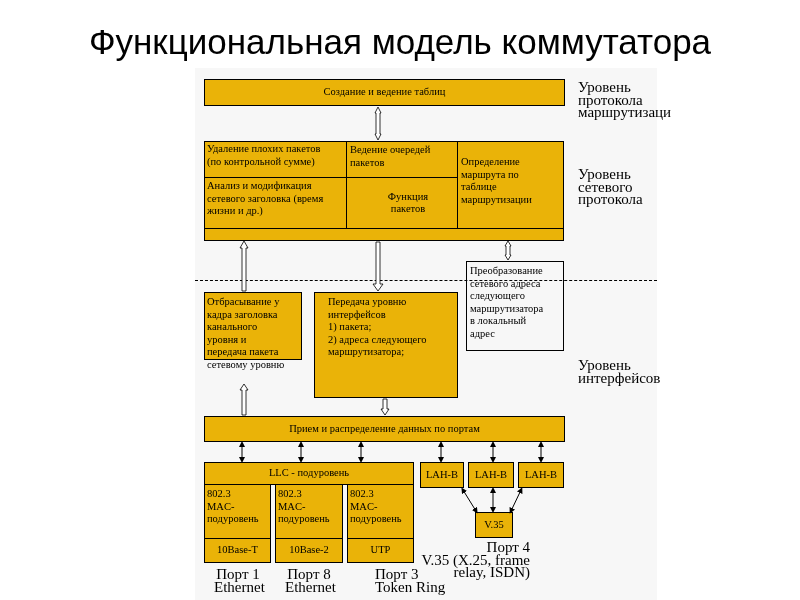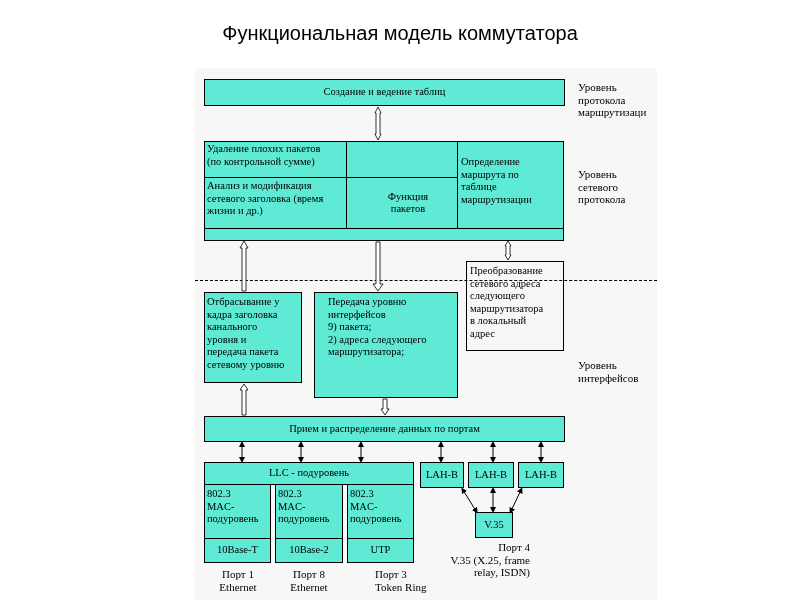--- a/index.html
+++ b/index.html
@@ -2,34 +2,34 @@
 <html><head>
 <meta charset="utf-8">
 <style>
   html, body { margin: 0; padding: 0; }
   body {
     width: 800px; height: 600px; background: #ffffff; position: relative; overflow: hidden;
     font-family: "Liberation Serif", serif; color: #000;
   }
   .title {
     position: absolute; left: 0; top: 22px; width: 800px; text-align: center;
-    font-family: "Liberation Sans", sans-serif; font-size: 20px; color: #000;
+    font-family: "Liberation Sans", sans-serif; font-size: 35px; color: #000;
   }
   .diagram-bg {
     position: absolute; left: 195px; top: 68px; width: 462px; height: 532px; background: #f7f7f7;
   }
   .box {
-    position: absolute; border: 1px solid #000; background: #5eead4; box-sizing: border-box;
+    position: absolute; border: 1px solid #000; background: #eab308; box-sizing: border-box;
     font-size: 10.5px; line-height: 12.5px;
   }
   .center { display: flex; align-items: center; justify-content: center; text-align: center; }
   .cell { position: absolute; box-sizing: border-box; padding: 1px 2px; font-size: 10.5px; line-height: 12.5px; }
   .vline { position: absolute; width: 0; border-left: 1px solid #000; }
   .hline { position: absolute; height: 0; border-top: 1px solid #000; }
-  .label { position: absolute; font-size: 11px; line-height: 12.5px; white-space: pre-line; }
+  .label { position: absolute; font-size: 15px; line-height: 12.5px; white-space: pre-line; }
   .pre { white-space: pre-line; font-family: Liberation Serif, serif; }
   svg.overlay { position: absolute; left: 0; top: 0; width: 800px; height: 600px; pointer-events: none; }
   .dashed { position: absolute; left: 195px; top: 280px; width: 462px; height: 0; border-top: 1px dashed #000; }
 </style>
 </head>
 <body>
 
 <div class="title">Функциональная модель коммутатора</div>
 
 <div class="diagram-bg"></div>
@@ -45,47 +45,49 @@
 <div class="label" style="left:578px; top:359px;">Уровень
 интерфейсов</div>
 
 <div class="box center" style="left:204px; top:79px; width:361px; height:27px;">
   <span>Создание и ведение таблиц</span>
 </div>
 
 <div class="box" style="left:204px; top:141px; width:360px; height:100px;">
   <div class="cell pre" style="left:0; top:0; width:142px; height:35px;">Удаление плохих пакетов
 (по контрольной сумме)</div>
+  <div class="cell pre" style="left:143px; top:1px; width:110px; height:34px;">Ведение очередей
+пакетов</div>
   <div class="cell pre" style="left:0; top:37px; width:142px; height:48px;">Анализ и модификация
 сетевого заголовка (время
 жизни и др.)</div>
   <div class="cell center" style="left:143px; top:36px; width:90px; height:50px;padding-left:32px;">
     <span>Функция пакетов</span>
   </div>
   <div class="cell pre" style="left:254px; top:13px; width:104px; height:60px;">Определение
 маршрута по
 таблице
 маршрутизации</div>
   <div class="vline" style="left:141px; top:0; height:86px;"></div>
   <div class="vline" style="left:252px; top:0; height:86px;"></div>
   <div class="hline" style="left:0; top:35px; width:252px;"></div>
   <div class="hline" style="left:0; top:86px; width:358px;"></div>
 </div>
 
-<div class="box pre" style="left:204px; top:292px; width:98px; height:91px; padding:3px 2px;">Отбрасывание у
+<div class="box pre" style="left:204px; top:292px; width:98px; height:68px; padding:3px 2px;">Отбрасывание у
 кадра заголовка
 канального
 уровня и
 передача пакета
 сетевому уровню</div>
 
 <div class="box" style="left:314px; top:292px; width:144px; height:106px; padding:3px 13px;">
   <div class="pre">Передача уровню
 интерфейсов</div>
-  <div class="pre">9) пакета;</div>
+  <div class="pre">1) пакета;</div>
   <div class="pre">2) адреса следующего
     маршрутизатора;</div>
 </div>
 
 <div class="box pre" style="left:466px; top:261px; width:98px; height:90px; padding:3px 3px; background:transparent;">Преобразование
 сетевого адреса
 следующего
 маршрутизатора
 в локальный
 адрес</div>

